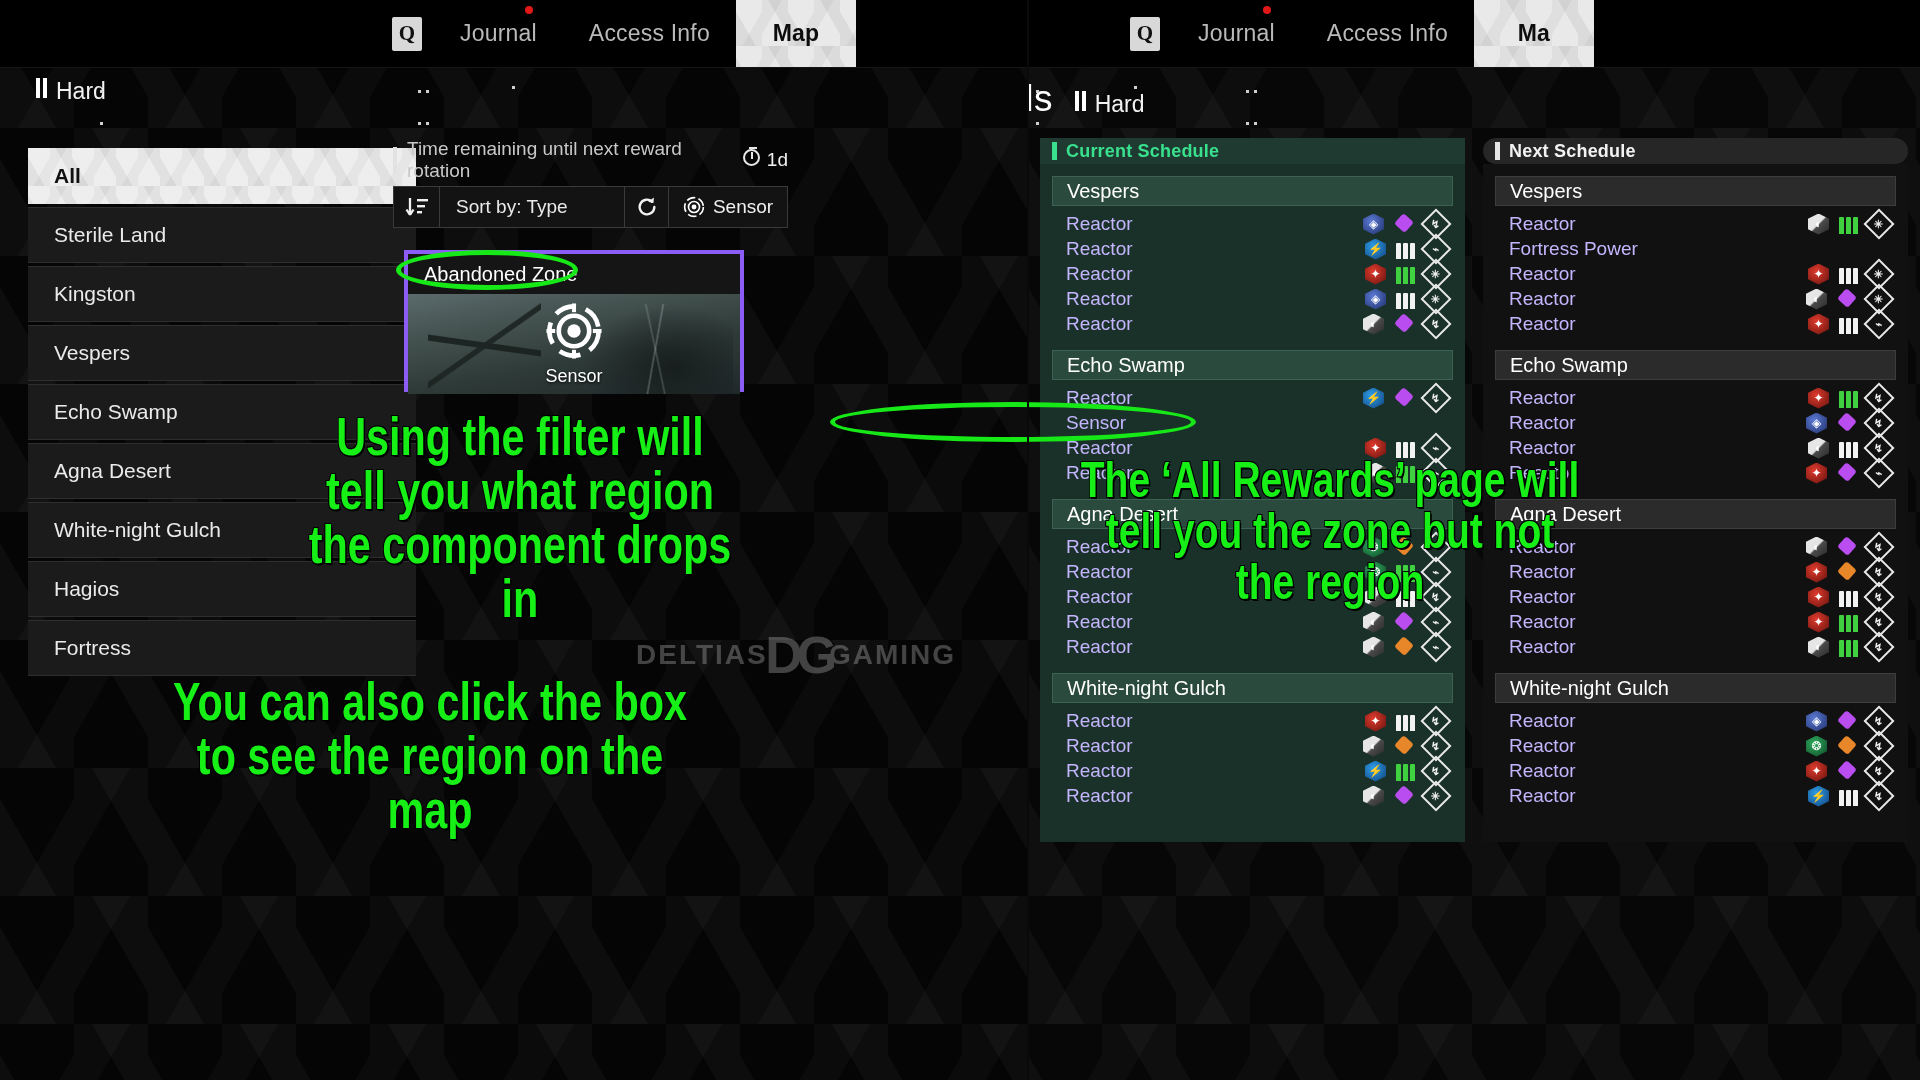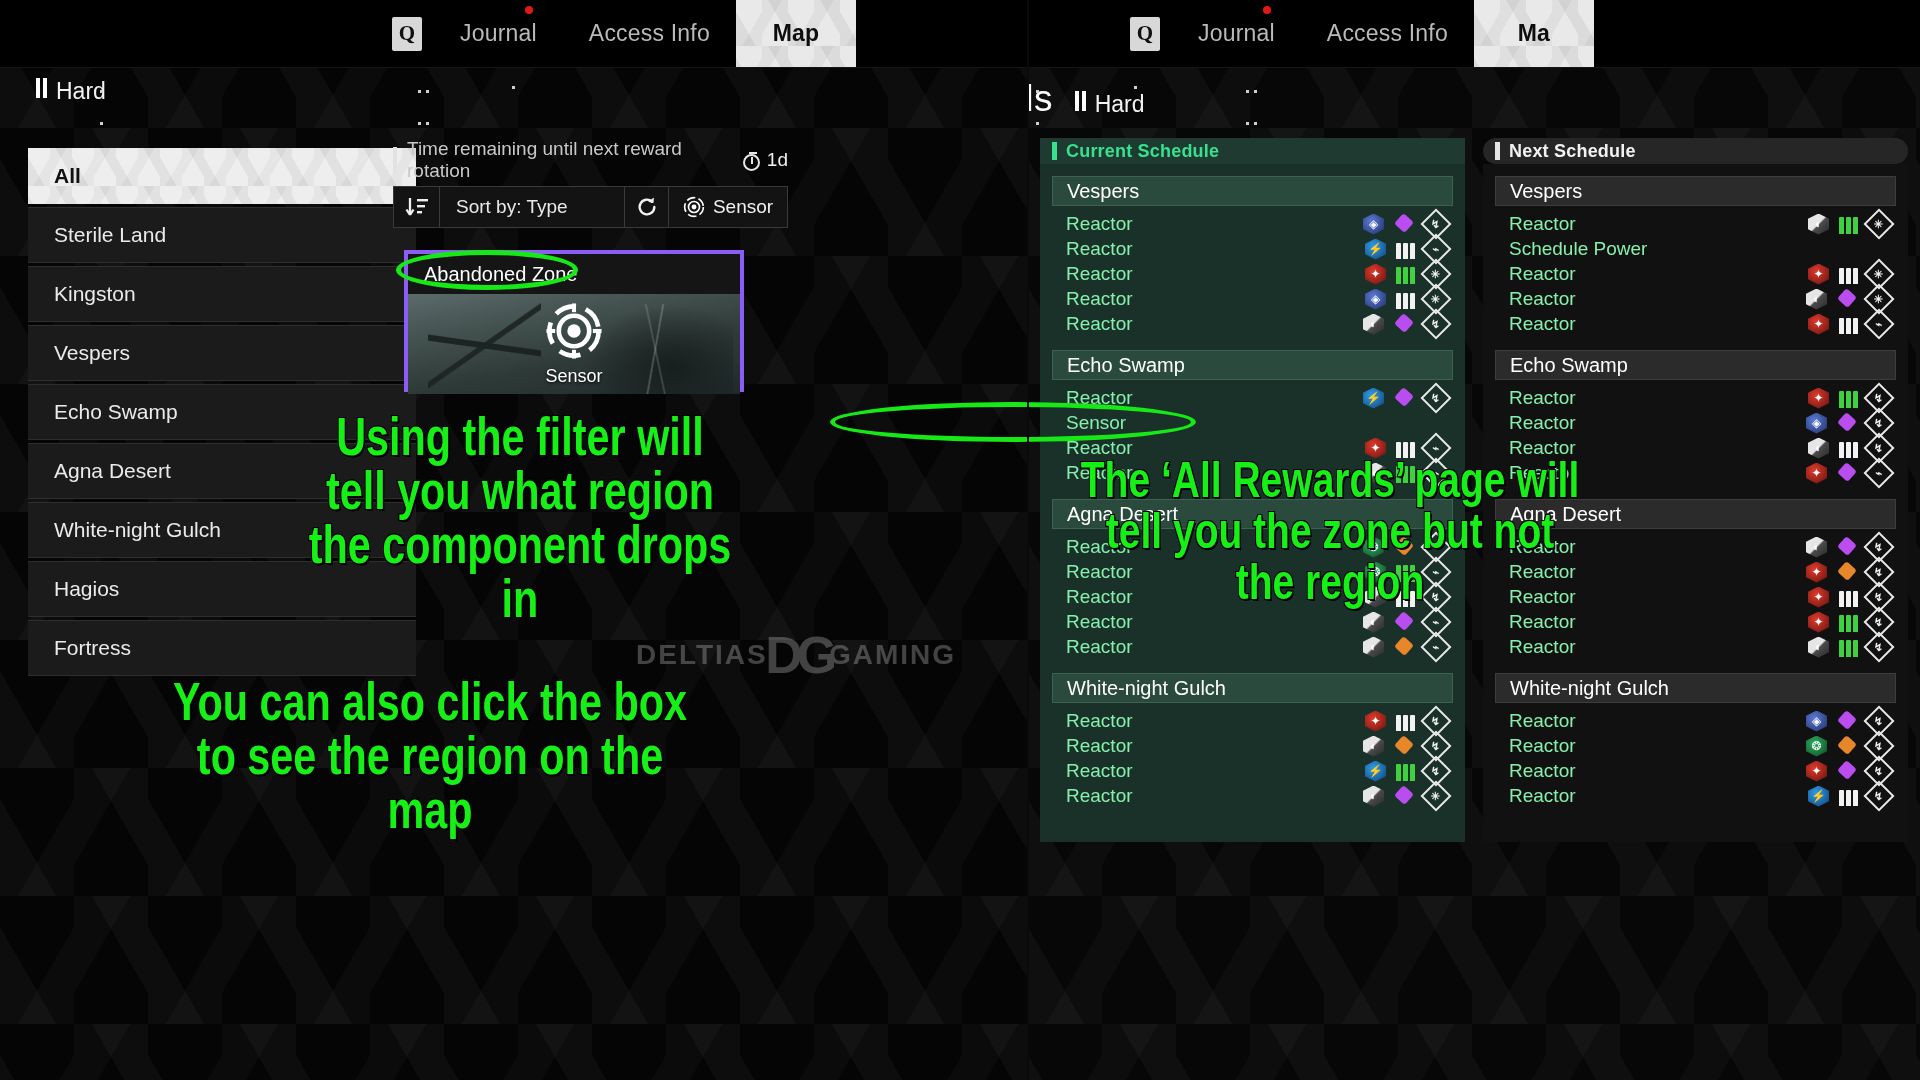--- a/index.html
+++ b/index.html
@@ -90,21 +90,21 @@
     background-position: 0 0, 22px 0;
   }
 
   
   .timer-row {
     position:absolute; left:393px; top:143px; width:395px; height:34px;
     display:flex; align-items:center; gap:10px;
   }
   .timer-bar { width:4px; height:26px; background:#e2e2e2; }
   .timer-text { color:#c8c8c8; font-size:19px; flex:1; }
-  .timer-clock { display:flex; align-items:flex-end; gap:7px; color:#f0f0f0; font-size:19px; }
+  .timer-clock { display:flex; align-items:flex-start; gap:7px; color:#f0f0f0; font-size:19px; }
   .clock-ico {
     width:17px; height:17px; border:2px solid #e7e7e7; border-radius:50%;
     position:relative;
   }
   .clock-ico::before {
     content:""; position:absolute; left:6px; top:1px; width:2px; height:7px; background:#e7e7e7;
   }
   .clock-ico::after {
     content:""; position:absolute; left:4px; top:-4px; width:8px; height:2px; background:#e7e7e7;
   }
@@ -173,21 +173,21 @@
     color:#fff; font-size:20px; margin-bottom:6px;
   }
   .cur .zone-head { background:#2a4a3e; border:1px solid #3d6152; }
   .nxt .zone-head { background:#2b2b2b; border:1px solid #3d3d3d; }
   .zone-block { margin-bottom:14px; }
 
   .rw-row {
     height:24px; display:flex; align-items:center;
     padding:0 6px 0 14px; margin-bottom:1px;
   }
-  .rw-name { color:#86efac; font-size:19px; flex:1; }
+  .rw-name { color:#c4b5fd; font-size:19px; flex:1; }
   .rw-icons { display:flex; align-items:center; gap:10px; }
 
   
   .el { width:21px; height:21px; position:relative; }
   .el .hex {
     width:21px; height:21px;
     clip-path:polygon(50% 0,100% 25%,100% 75%,50% 100%,0 75%,0 25%);
     display:flex; align-items:center; justify-content:center;
     font-size:12px; color:#fff; line-height:1;
   }
@@ -747,21 +747,21 @@
                     <i></i>
                     <i></i>
                     <i></i>
                   </span>
                   <span class="arch">
                     <span>✳</span>
                   </span>
                 </span>
               </div>
               <div class="rw-row">
-                <span class="rw-name">Schedule Power</span>
+                <span class="rw-name">Fortress Power</span>
                 <span class="rw-icons"></span>
               </div>
               <div class="rw-row">
                 <span class="rw-name">Reactor</span>
                 <span class="rw-icons">
                   <span class="el el-fire">
                     <span class="hex">✦</span>
                   </span>
                   <span class="ammo ammo-general">
                     <i></i>

